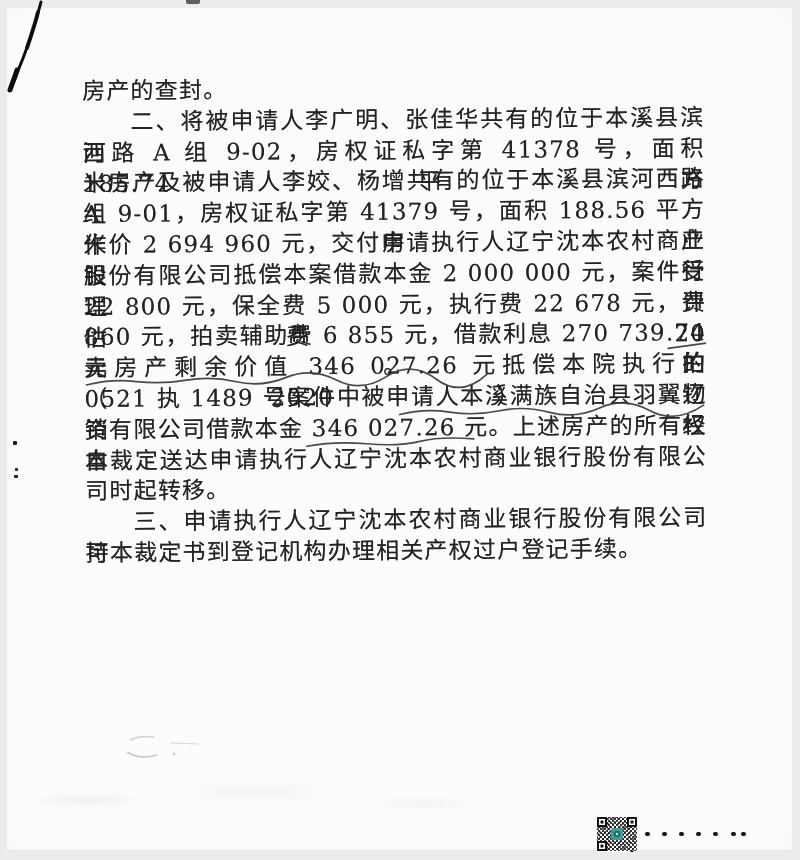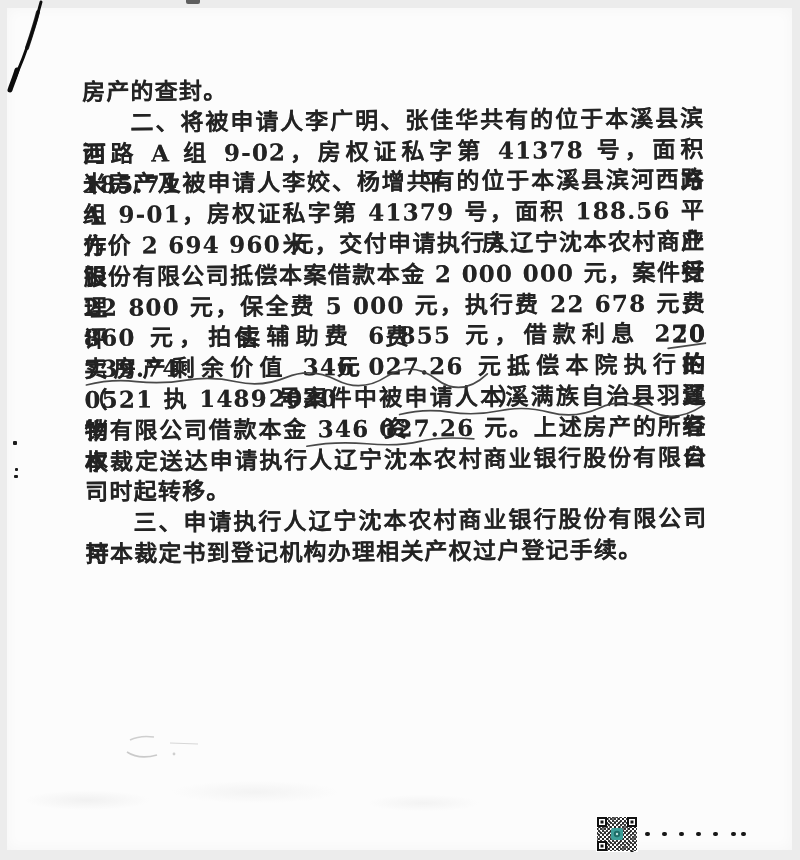--- a/index.html
+++ b/index.html
@@ -2,21 +2,21 @@
 <html lang="zh-CN"><head>
 <meta charset="utf-8">
 <title>Scanned court ruling page</title>
 <style>
   html,body{margin:0;padding:0;}
   body{
     width:800px;height:860px;overflow:hidden;
     background:#ececec;
     font-family:"DejaVu Serif","Liberation Serif",serif;
   }
-  .stage{position:relative;width:800px;height:860px;font-weight:bold;}
+  .stage{position:relative;width:800px;height:860px;}
   .paper{
     position:absolute;left:7px;top:8px;right:8px;bottom:10px;
     background:#fcfcfc;
     box-shadow:inset 0 0 14px rgba(0,0,0,0.03);
   }
   
   .blotches{
     position:absolute;left:20px;top:770px;width:560px;height:55px;
     background:
       radial-gradient(ellipse 90px 14px at 12% 55%, #f1f1f1 0%, rgba(241,241,241,0) 70%),

